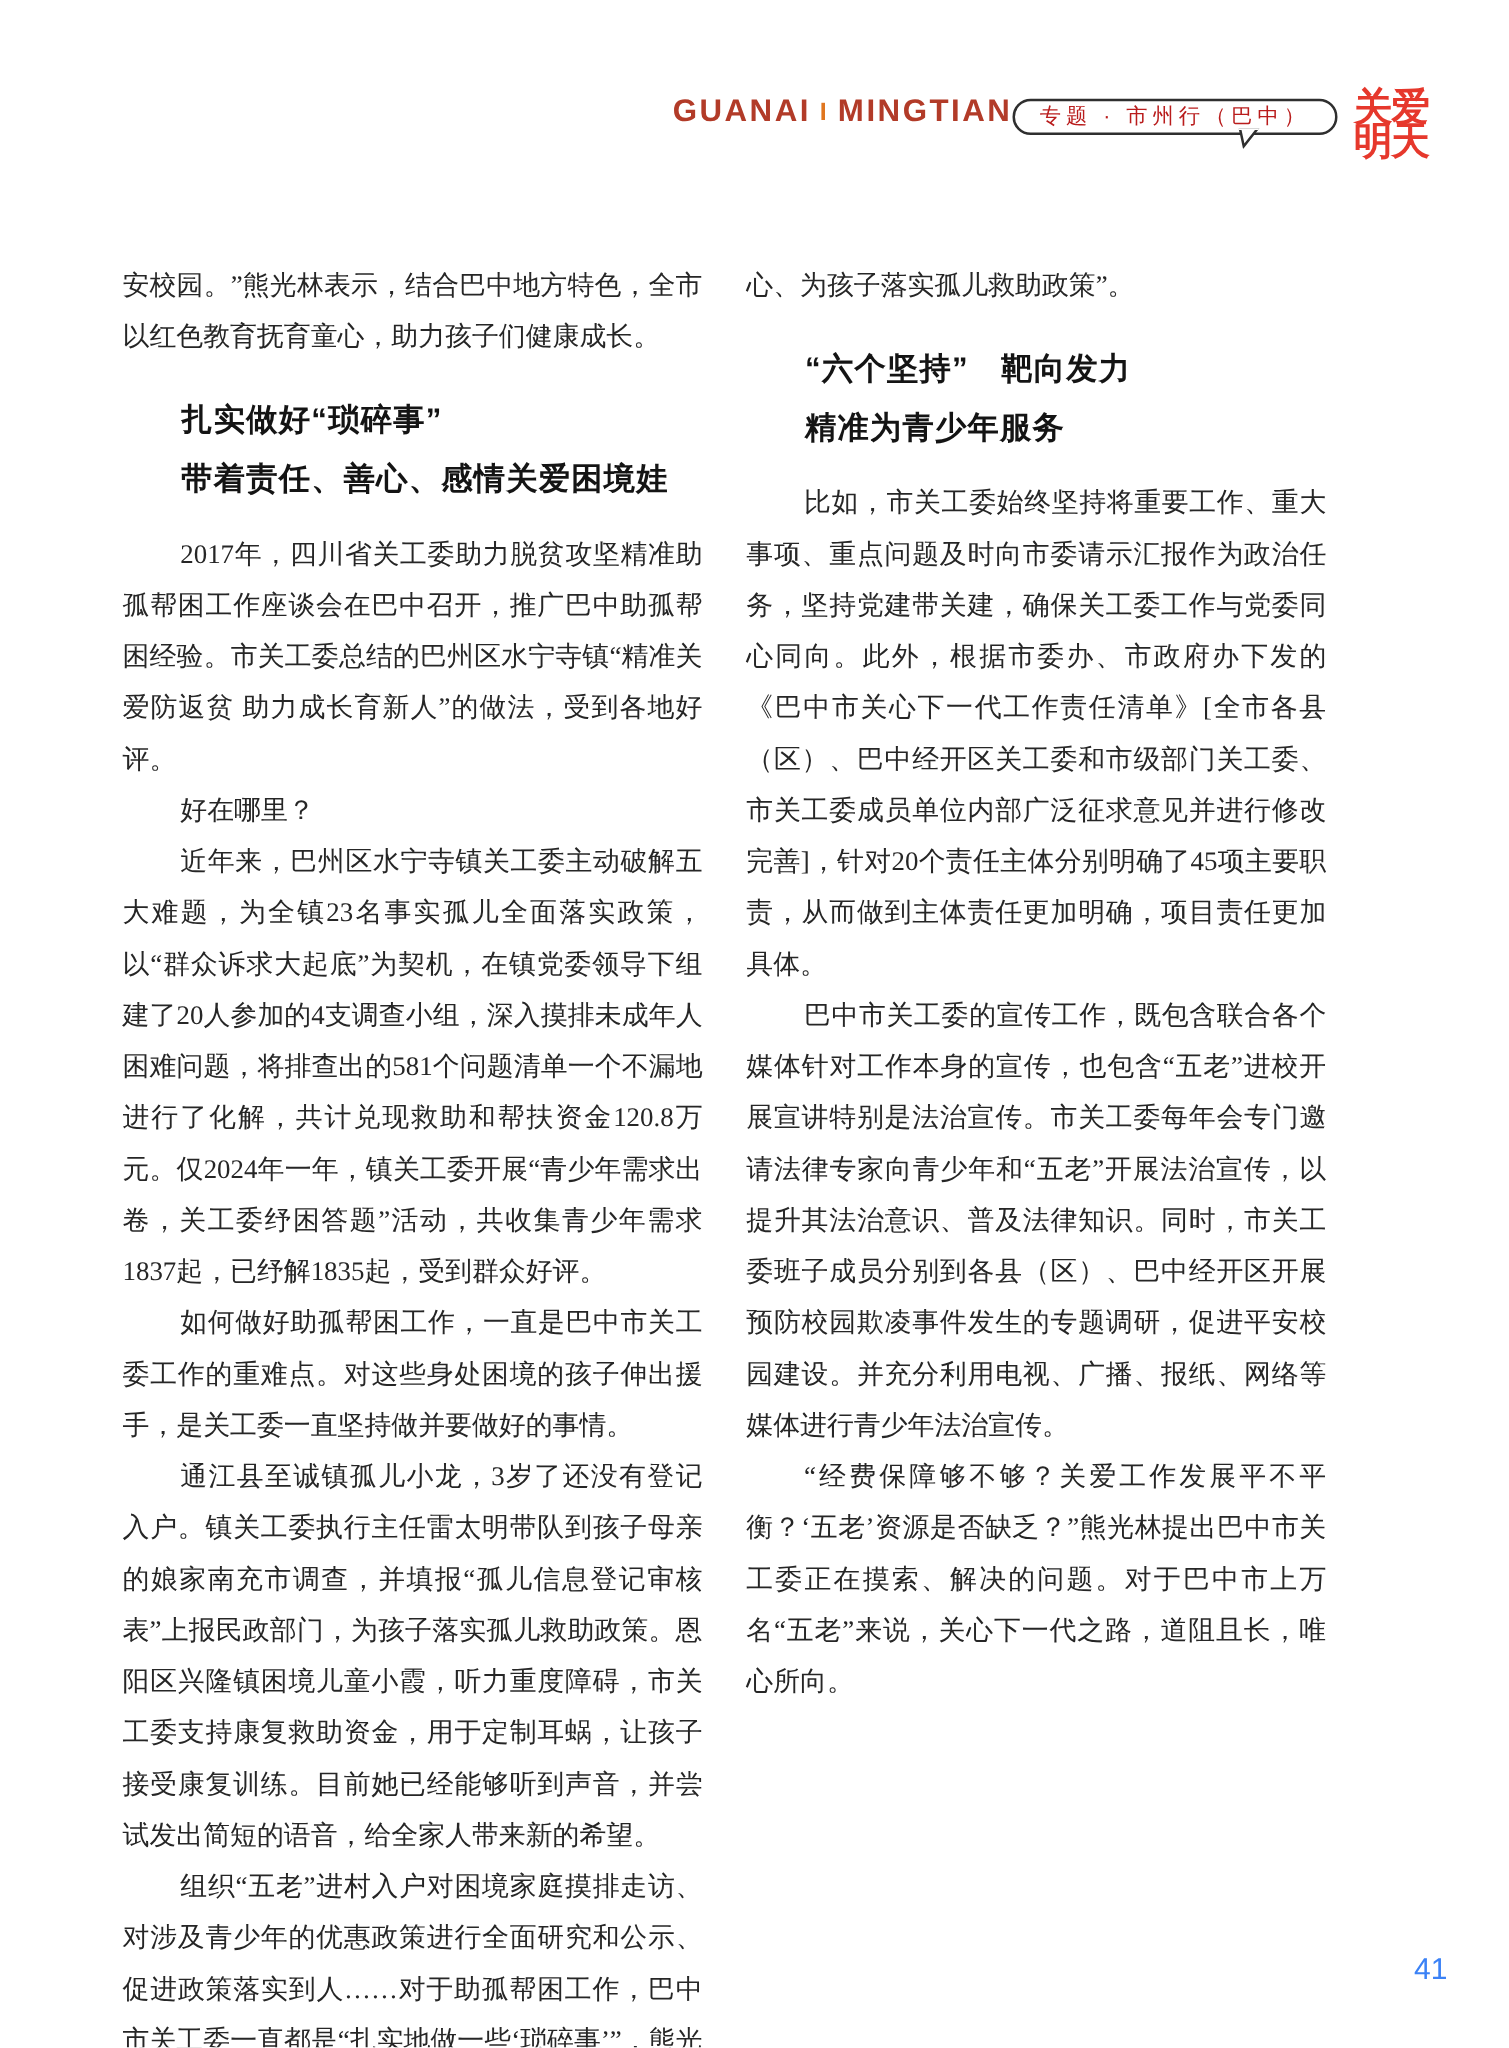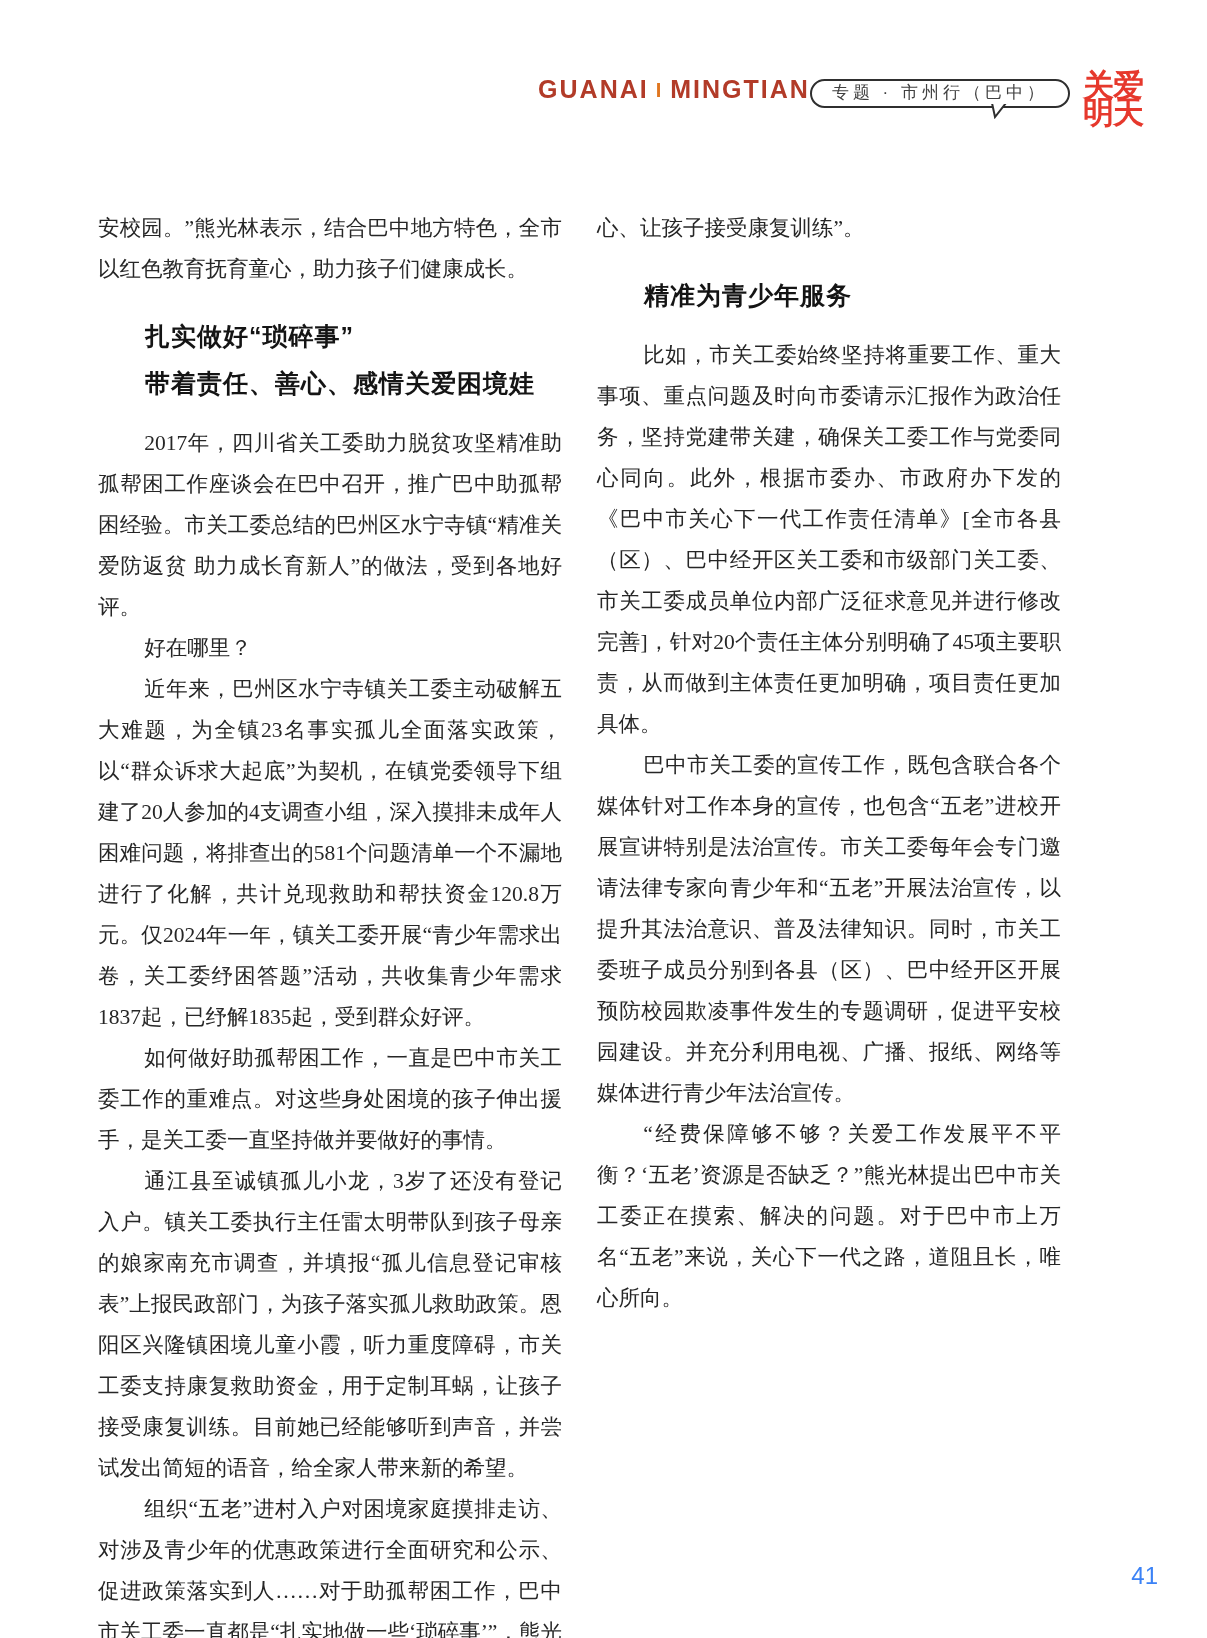--- a/index.html
+++ b/index.html
@@ -22,21 +22,21 @@
     font-family:"Liberation Sans","DejaVu Sans",sans-serif;
     font-weight:bold;font-size:25px;letter-spacing:2px;
     color:#b23b28;white-space:nowrap;line-height:25px;
   }
   .brand-sep{color:#e0761f;font-size:20px;padding:0 7px;vertical-align:1px;}
   .bubble{
     position:relative;margin-top:7px;
     border:2px solid #2f2f2f;border-radius:15px;
     padding:1px 20px 2px 20px;
     font-family:"Liberation Sans","DejaVu Sans",sans-serif;
-    font-size:17px;letter-spacing:4px;color:#404040;
+    font-size:17px;letter-spacing:4px;color:#b91c1c;
     background:#ffffff;white-space:nowrap;line-height:22px;
   }
   .bubble-tail{position:absolute;right:52px;bottom:-13px;}
   .logo{
     margin-left:13px;
     font-family:"Liberation Sans","DejaVu Sans",sans-serif;
     font-weight:900;font-size:31px;line-height:27px;
     letter-spacing:-1px;color:#e6382c;text-align:center;
   }
 
@@ -99,22 +99,23 @@
       </div>
       <p>2017年，四川省关工委助力脱贫攻坚精准助孤帮困工作座谈会在巴中召开，推广巴中助孤帮困经验。市关工委总结的巴州区水宁寺镇“精准关爱防返贫 助力成长育新人”的做法，受到各地好评。</p>
       <p>好在哪里？</p>
       <p>近年来，巴州区水宁寺镇关工委主动破解五大难题，为全镇23名事实孤儿全面落实政策，以“群众诉求大起底”为契机，在镇党委领导下组建了20人参加的4支调查小组，深入摸排未成年人困难问题，将排查出的581个问题清单一个不漏地进行了化解，共计兑现救助和帮扶资金120.8万元。仅2024年一年，镇关工委开展“青少年需求出卷，关工委纾困答题”活动，共收集青少年需求1837起，已纾解1835起，受到群众好评。</p>
       <p>如何做好助孤帮困工作，一直是巴中市关工委工作的重难点。对这些身处困境的孩子伸出援手，是关工委一直坚持做并要做好的事情。</p>
       <p>通江县至诚镇孤儿小龙，3岁了还没有登记入户。镇关工委执行主任雷太明带队到孩子母亲的娘家南充市调查，并填报“孤儿信息登记审核表”上报民政部门，为孩子落实孤儿救助政策。恩阳区兴隆镇困境儿童小霞，听力重度障碍，市关工委支持康复救助资金，用于定制耳蜗，让孩子接受康复训练。目前她已经能够听到声音，并尝试发出简短的语音，给全家人带来新的希望。</p>
       <p>组织“五老”进村入户对困境家庭摸排走访、对涉及青少年的优惠政策进行全面研究和公示、促进政策落实到人……对于助孤帮困工作，巴中市关工委一直都是“扎实地做一些‘琐碎事’”，熊光林说，他们“带着责任、带着善</p>
     </div>
 
     <div class="col">
-      <p class="lead">心、让孩子接受康复训练”。</p>
+      <p class="lead">心、为孩子落实孤儿救助政策”。</p>
       <div class="heading">
+        <div>“六个坚持”　靶向发力</div>
         <div>精准为青少年服务</div>
       </div>
       <p>比如，市关工委始终坚持将重要工作、重大事项、重点问题及时向市委请示汇报作为政治任务，坚持党建带关建，确保关工委工作与党委同心同向。此外，根据市委办、市政府办下发的《巴中市关心下一代工作责任清单》[全市各县（区）、巴中经开区关工委和市级部门关工委、市关工委成员单位内部广泛征求意见并进行修改完善]，针对20个责任主体分别明确了45项主要职责，从而做到主体责任更加明确，项目责任更加具体。</p>
       <p>巴中市关工委的宣传工作，既包含联合各个媒体针对工作本身的宣传，也包含“五老”进校开展宣讲特别是法治宣传。市关工委每年会专门邀请法律专家向青少年和“五老”开展法治宣传，以提升其法治意识、普及法律知识。同时，市关工委班子成员分别到各县（区）、巴中经开区开展预防校园欺凌事件发生的专题调研，促进平安校园建设。并充分利用电视、广播、报纸、网络等媒体进行青少年法治宣传。</p>
       <p><span>“经费保障够不够？关爱工作发展平不平衡？‘五老’资源是否缺乏？”熊光林提出巴中市关工委正在摸索、解决的问题。对于巴中市上万名“五老”来说，关心下一代之路，道阻且长，唯心所向。</span></p>
     </div>
 
   </div>
 
   <div class="page-number">41</div>

